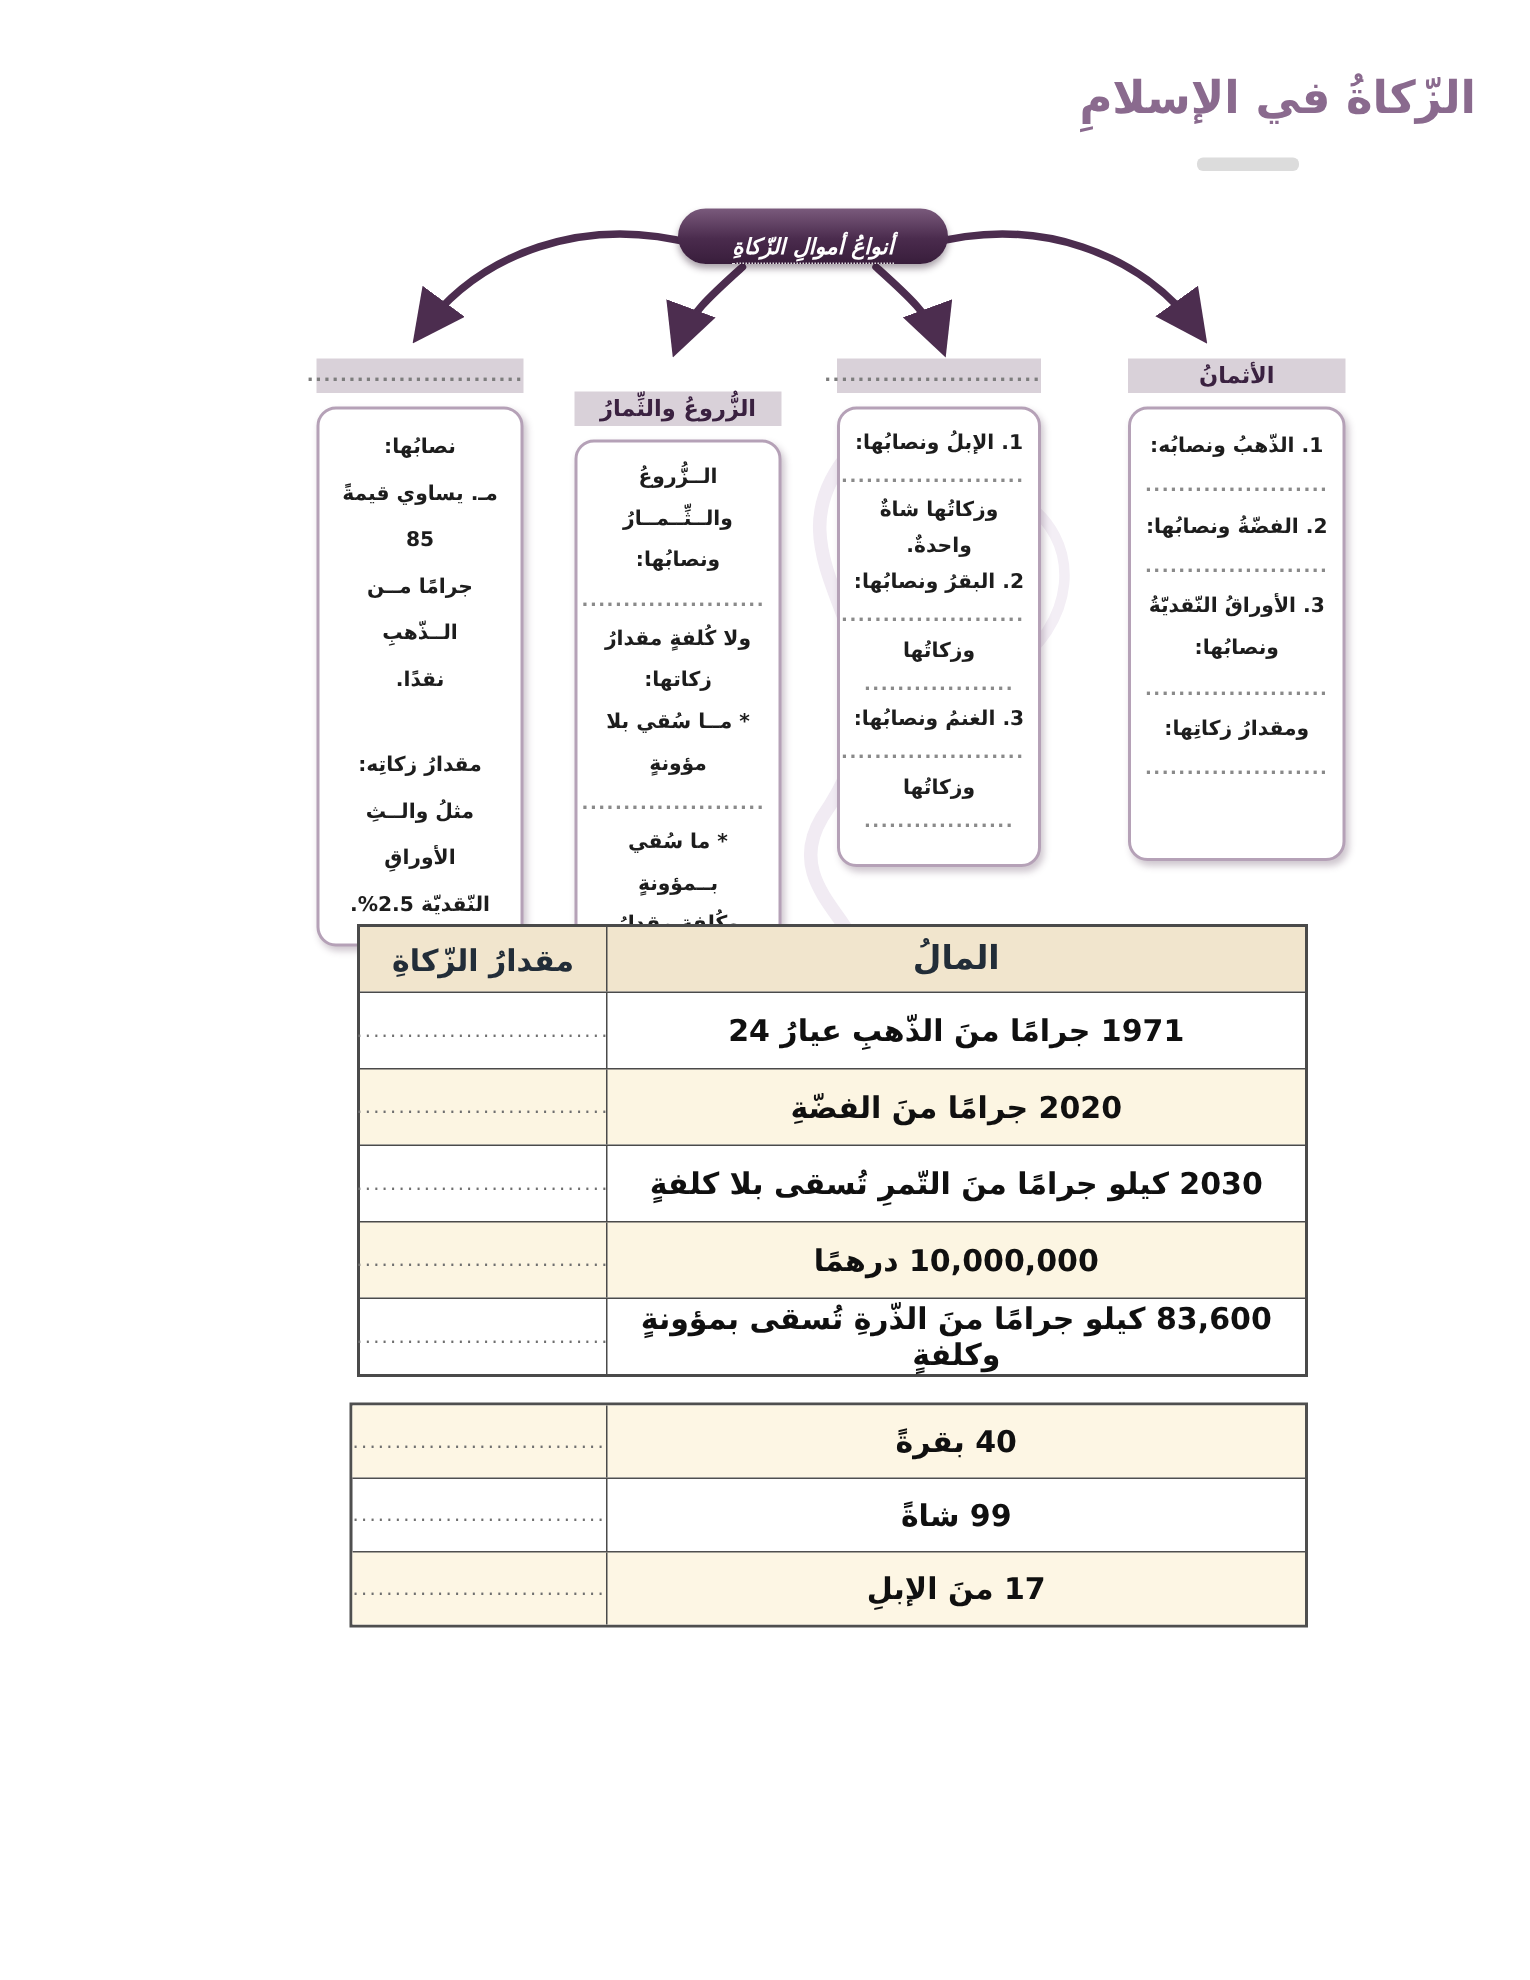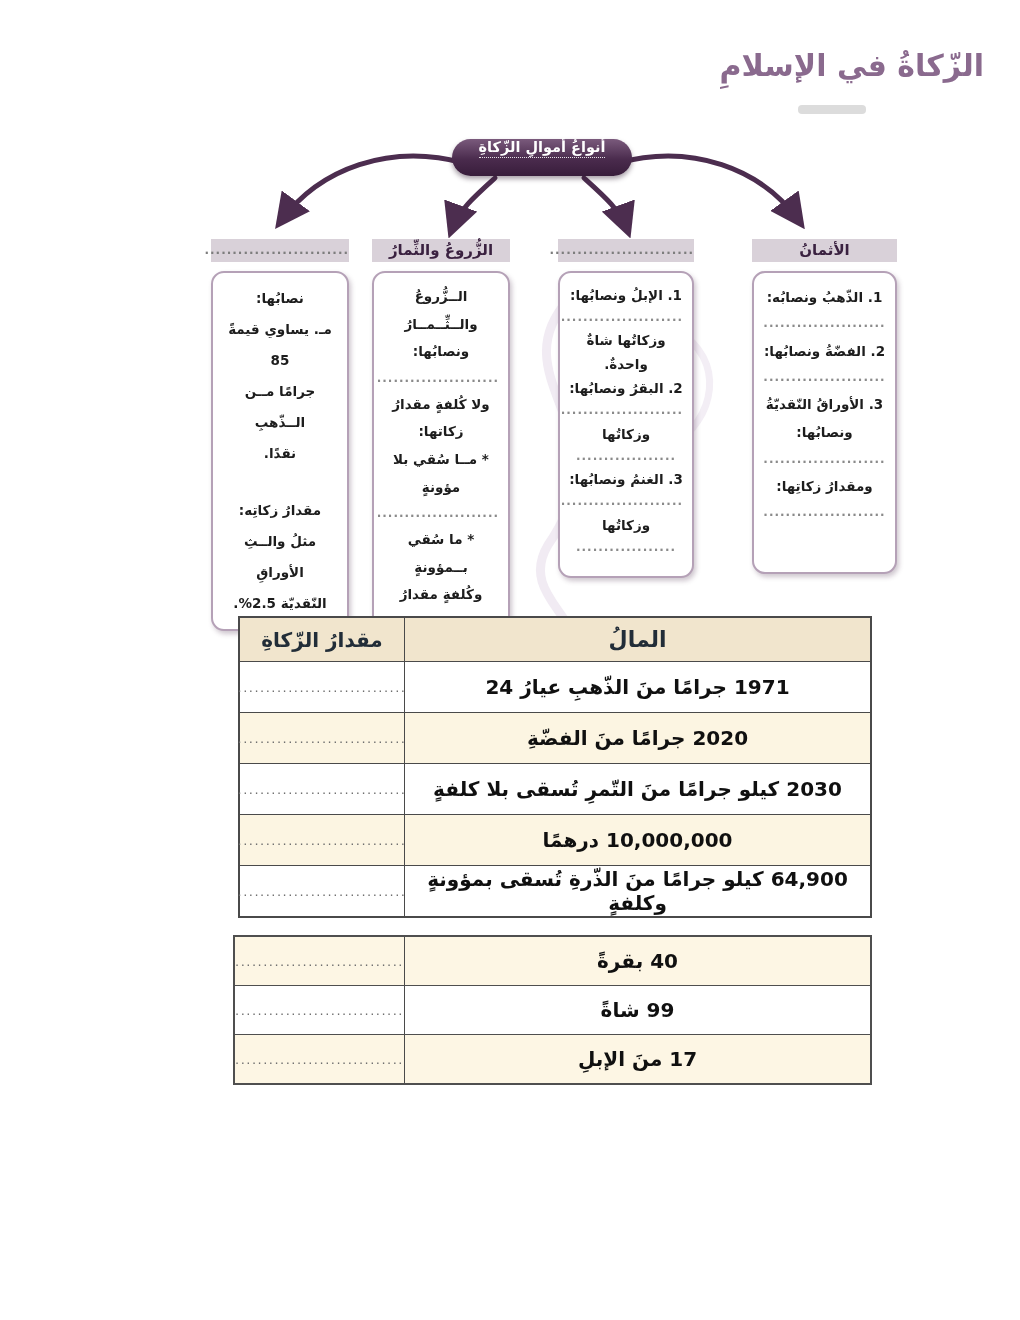--- a/index.html
+++ b/index.html
@@ -8,30 +8,30 @@
   
   .ornament{position:absolute;left:0;top:0;pointer-events:none;}
 
   
   .title{position:absolute;top:48px;right:36px;font-size:30px;font-weight:bold;color:#8a6a8e;z-index:3;}
   .title-underline{position:absolute;left:770px;top:105px;width:68px;height:9px;background:#dcdcdc;border-radius:4px;z-index:2;}
 
   
   .banner{position:absolute;left:424px;top:139px;width:180px;height:37px;border-radius:19px;
     background:linear-gradient(180deg,#7a5a7c 0%,#4a2b4d 55%,#381d3b 100%);
-    display:flex;align-items:flex-start;justify-content:center;box-shadow:0 3px 5px rgba(40,20,40,.4);z-index:4;}
+    display:flex;align-items:flex-end;justify-content:center;box-shadow:0 3px 5px rgba(40,20,40,.4);z-index:4;font-style:italic;}
   .banner-label{color:#ffffff;font-size:14.5px;font-weight:bold;border-bottom:1px dotted rgba(255,255,255,.85);padding-bottom:2px;}
 
   .arrows{position:absolute;left:0;top:0;z-index:3;pointer-events:none;}
 
   
   .zcol{position:absolute;top:239px;z-index:3;}
   .c0{left:700px;width:145px;padding-left:24px;}
   .c1{left:530px;width:136px;}
-  .c2{left:344px;width:138px;}
+  .c2{left:355px;width:138px;margin-top:22px;}
   .c3{left:183px;width:138px;}
   .zhead{height:23px;line-height:23px;background:#d9d1d9;text-align:center;font-weight:bold;font-size:15px;color:#3a2140;}
   .zhead.hdots{color:#7d7d7d;font-size:12px;letter-spacing:1px;}
   .zbox{margin-top:9px;background:#ffffff;border:2px solid #b5a1b7;border-radius:13px;
     box-shadow:2px 3px 5px rgba(80,50,80,.28);padding:10px 9px;box-sizing:border-box;
     font-size:13.5px;font-weight:bold;color:#1d1d1d;text-align:center;}
   .c0 .zbox{min-height:303px;line-height:2.1;}
   .c1 .zbox{min-height:307px;line-height:1.78;}
   .c2 .zbox{min-height:299px;line-height:2.05;}
   .c3 .zbox{min-height:297px;line-height:2.3;}
@@ -169,21 +169,21 @@
             <span class="amount-dots">..............................</span>
           </div>
         </div>
         <div class="t-row alt">
           <div class="c-money">10,000,000 درهمًا</div>
           <div class="c-amount">
             <span class="amount-dots">..............................</span>
           </div>
         </div>
         <div class="t-row">
-          <div class="c-money">64,900 كيلو جرامًا منَ الذّرةِ تُسقى بمؤونةٍ وكلفةٍ</div>
+          <div class="c-money">83,600 كيلو جرامًا منَ الذّرةِ تُسقى بمؤونةٍ وكلفةٍ</div>
           <div class="c-amount">
             <span class="amount-dots">..............................</span>
           </div>
         </div>
       </div>
   </div>
 
   <div class="ztable table2">
     <div id="t2-body">
         <div class="t-row alt">

